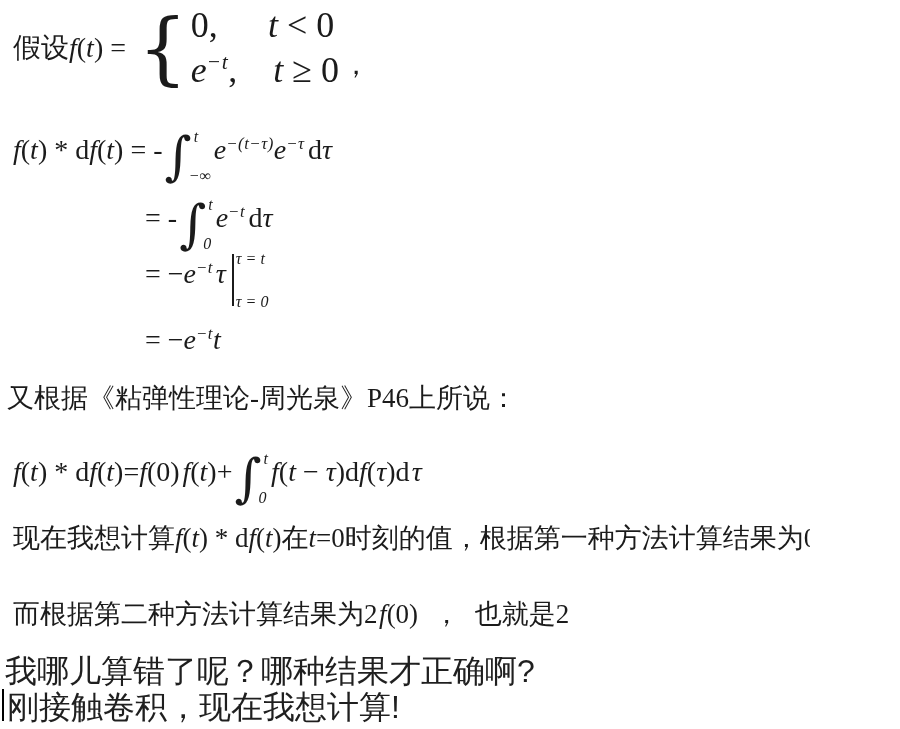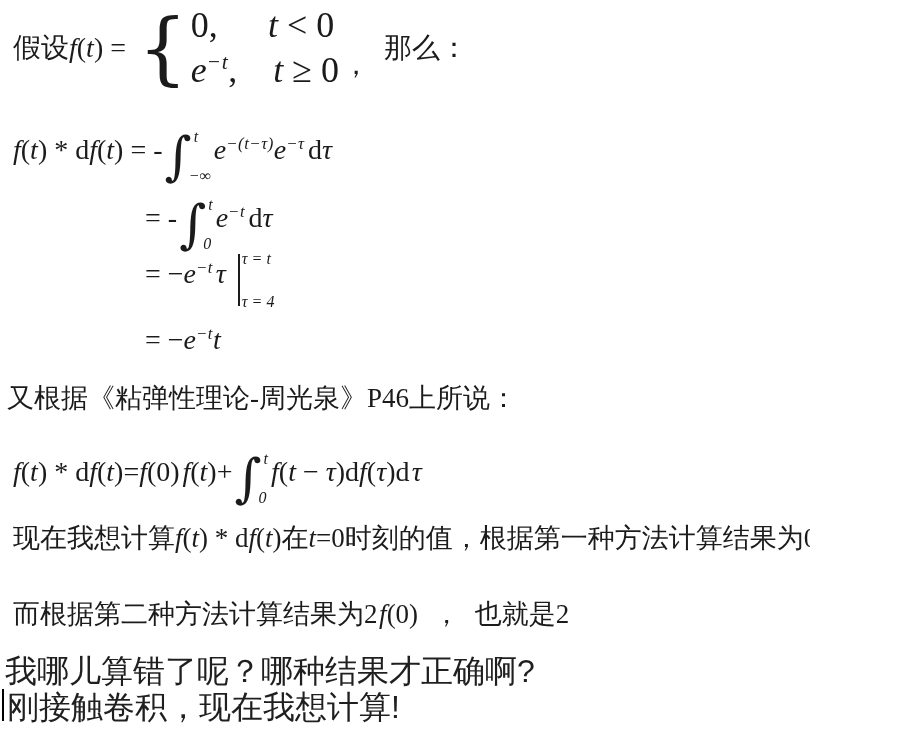--- a/index.html
+++ b/index.html
@@ -16,21 +16,21 @@
   .cjk{font-style:normal;}
   .sup{font-size:0.6em;font-style:italic;vertical-align:0.62em;letter-spacing:0.5px;}
   .sp{display:inline-block;}
   
   .int-wrap{display:inline-flex;align-items:center;vertical-align:middle;transform:translateY(3px);margin:0 3px 0 2px;}
   .int-glyph{font-size:52px;line-height:50px;font-family:"DejaVu Serif",serif;font-weight:400;}
   .int-lims{display:inline-flex;flex-direction:column;justify-content:space-between;height:54px;font-size:16px;line-height:15px;font-style:italic;}
   .int-up{margin-left:2px;}
   .int-lo{margin-left:-3px;}
   
-  .bar-wrap{display:inline-flex;align-items:center;vertical-align:middle;transform:translateY(3px);margin-left:12px;}
+  .bar-wrap{display:inline-flex;align-items:center;vertical-align:middle;transform:translateY(3px);margin-left:6px;}
   .bar-rule{width:2px;background:#1b1b1b;height:52px;}
   .bar-lims{display:inline-flex;flex-direction:column;justify-content:space-between;height:58px;font-size:16px;line-height:15px;font-style:italic;margin-left:2px;}
   
   .intro{display:flex;align-items:center;height:84px;font-size:28px;}
   .brace{font-size:78px;line-height:74px;font-family:"DejaVu Serif",serif;font-weight:400;display:inline-block;margin:0 3px 0 5px;}
   .cases{display:inline-flex;flex-direction:column;row-gap:7px;}
   .cases-row{font-size:36px;line-height:30px;white-space:pre;}
   .cases-comma{align-self:center;transform:translateY(17px);margin:0 6px 0 3px;}
   .intro-suffix{margin-left:8px;}
   
@@ -43,26 +43,25 @@
 <div class="page">
 
   <div class="abs intro" style="left:13px;top:6px;">
     <span class="math"><span class="cjk">假设</span><span class="it">f</span><span class="rm">(</span><span class="it">t</span><span class="rm">) = </span></span>
     <span class="brace">{</span>
     <span class="cases">
       <span class="cases-row"><span class="rm">0,</span><span class="sp" style="width: 1.4em;"></span><span class="it">t</span><span class="rm"> &lt; 0</span></span>
       <span class="cases-row"><span class="it">e</span><span class="sup">−t</span><span class="rm">,</span><span class="sp" style="width: 1em;"></span><span class="it">t</span><span class="rm"> ≥ 0</span></span>
     </span>
     <span class="cases-comma">，</span>
-    <span class="intro-suffix cjk">那么：</span>
   </div>
 
   <div class="abs math" style="left:13px;top:122px;"><span class="it">f</span><span class="rm">(</span><span class="it">t</span><span class="rm">) * </span><span class="rm">d</span><span class="it">f</span><span class="rm">(</span><span class="it">t</span><span class="rm">) = -</span><span class="int-wrap"><span class="int-glyph">∫</span><span class="int-lims"><span class="int-up">t</span><span class="int-lo">−∞</span></span></span><span class="it">e</span><span class="sup">−(t−τ)</span><span class="it">e</span><span class="sup">−τ</span><span class="sp" style="width: 0.12em;"></span><span class="rm">d</span><span class="it">τ</span></div>
   <div class="abs math" style="left:145px;top:190px;"><span class="rm">= -</span><span class="int-wrap"><span class="int-glyph">∫</span><span class="int-lims"><span class="int-up">t</span><span class="int-lo">0</span></span></span><span class="it">e</span><span class="sup">−t</span><span class="sp" style="width: 0.12em;"></span><span class="rm">d</span><span class="it">τ</span></div>
-  <div class="abs math" style="left:145px;top:246px;"><span class="rm">= −</span><span class="it">e</span><span class="sup">−t</span><span class="sp" style="width: 0.1em;"></span><span class="it">τ</span><span class="bar-wrap"><span class="bar-rule"></span><span class="bar-lims"><span class="">τ = t</span><span class="">τ = 4</span></span></span></div>
+  <div class="abs math" style="left:145px;top:246px;"><span class="rm">= −</span><span class="it">e</span><span class="sup">−t</span><span class="sp" style="width: 0.1em;"></span><span class="it">τ</span><span class="bar-wrap"><span class="bar-rule"></span><span class="bar-lims"><span class="">τ = t</span><span class="">τ = 0</span></span></span></div>
   <div class="abs math" style="left:145px;top:312px;"><span class="rm">= −</span><span class="it">e</span><span class="sup">−t</span><span class="it">t</span></div>
 
   <div class="abs para" style="left:7px;top:378px;">又根据《粘弹性理论-周光泉》P46上所说：</div>
 
   <div class="abs math" style="left:13px;top:448px;"><span class="it">f</span><span class="rm">(</span><span class="it">t</span><span class="rm">) * </span><span class="rm">d</span><span class="it">f</span><span class="rm">(</span><span class="it">t</span><span class="rm">)=</span><span class="it">f</span><span class="rm">(0)</span><span class="sp" style="width: 0.1em;"></span><span class="it">f</span><span class="rm">(</span><span class="it">t</span><span class="rm">)+</span><span class="int-wrap"><span class="int-glyph">∫</span><span class="int-lims"><span class="int-up">t</span><span class="int-lo">0</span></span></span><span class="it">f</span><span class="rm">(</span><span class="it">t</span><span class="rm"> − </span><span class="it">τ</span><span class="rm">)</span><span class="rm">d</span><span class="it">f</span><span class="rm">(</span><span class="it">τ</span><span class="rm">)</span><span class="rm">d</span><span class="sp" style="width: 0.08em;"></span><span class="it">τ</span></div>
 
   <div class="abs para" style="left:13px;top:518px;"><span class="cjk">现在我想计算</span><span class="it">f</span><span class="rm">(</span><span class="it">t</span><span class="rm">) * </span><span class="rm">d</span><span class="it">f</span><span class="rm">(</span><span class="it">t</span><span class="rm">)</span><span class="cjk">在</span><span class="it">t</span><span class="rm">=0</span><span class="cjk">时刻的值，根据第一种方法计算结果为</span><span class="rm">0 </span><span class="cjk">，</span></div>
 
   <div class="abs para" style="left:13px;top:594px;"><span class="cjk">而根据第二种方法计算结果为</span><span class="rm">2</span><span class="sp" style="width: 0.06em;"></span><span class="it">f</span><span class="rm">(0)</span><span class="sp" style="width: 0.55em;"></span><span class="cjk">，</span><span class="sp" style="width: 0.55em;"></span><span class="cjk">也就是</span><span class="rm">2</span></div>
 

